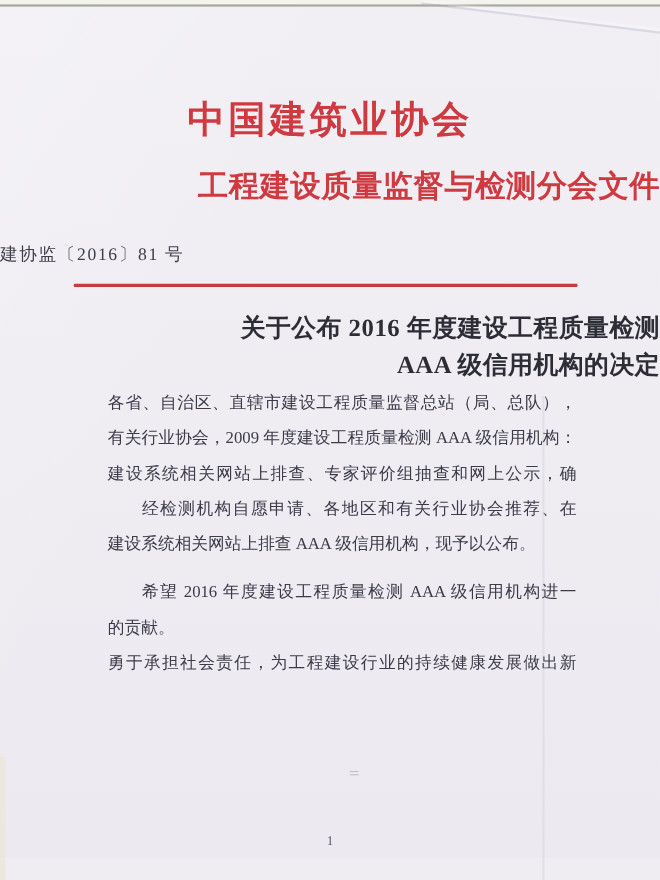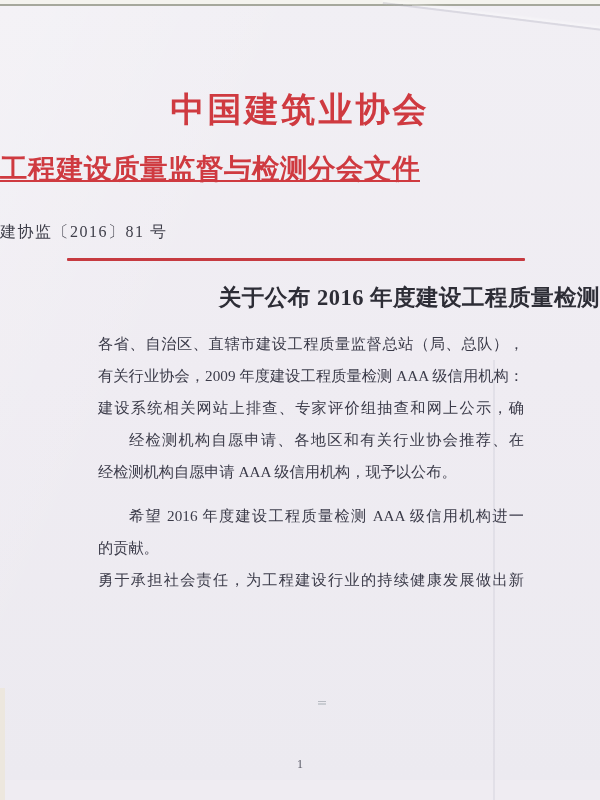--- a/index.html
+++ b/index.html
@@ -65,27 +65,26 @@
     margin: 88px 0 0 0;
     text-align: center;
     color: #cf3a40;
     font-size: 34px;
     line-height: 44px;
     font-weight: bold;
     letter-spacing: 3px;
   }
   .org-line-2 {
     margin-top: 17px;
-    text-align: left;
+    text-align: right;
     color: #cf3a40;
     font-size: 27.5px;
     line-height: 40px;
     font-weight: bold;
     letter-spacing: 0.5px;
-    text-decoration: underline;
   }
   .doc-number {
     margin-top: 31px;
     text-align: left;
     color: #3e3e49;
     font-size: 16px;
     line-height: 24px;
     letter-spacing: 1.5px;
   }
   .red-rule {
@@ -106,21 +105,21 @@
   .doc-title span {
     display: block;
     font-size: 22.5px;
     line-height: 34px;
     letter-spacing: 0.5px;
     text-align: right;
   }
 
   
   .body-text {
-    margin: 13px 76px 0 98px; 
+    margin: 2px 76px 0 98px; 
     color: #3b3b49;
   }
   .body-line {
     font-size: 15.2px;
     line-height: 32px;
     text-align: justify;
     text-align-last: justify;
     white-space: normal;
   }
   .body-line.last-line {
@@ -158,32 +157,33 @@
   <header>
     <div class="org-line-1">中国建筑业协会</div>
     <div class="org-line-2">工程建设质量监督与检测分会文件</div>
     <div class="doc-number">建协监〔2016〕81 号</div>
     <div class="red-rule"></div>
   </header>
 
   <main>
     <h1 class="doc-title">
       <span>关于公布 2016 年度建设工程质量检测</span>
+      <span>AAA 级信用机构的决定</span>
     </h1>
 
     <div class="body-text">
       <section>
         <div class="body-line">各省、自治区、直辖市建设工程质量监督总站（局、总队），</div>
         <div class="body-line">有关行业协会，2009 年度建设工程质量检测 AAA 级信用机构：</div>
       </section>
 
       <section>
         <div class="body-line">建设系统相关网站上排查、专家评价组抽查和网上公示，确</div>
         <div class="body-line first-indent">经检测机构自愿申请、各地区和有关行业协会推荐、在</div>
-        <div class="body-line last-line">经检测机构自愿申请 AAA 级信用机构，现予以公布。</div>
+        <div class="body-line last-line">建设系统相关网站上排查 AAA 级信用机构，现予以公布。</div>
       </section>
 
       <section class="para-gap">
         <div class="body-line first-indent">希望 2016 年度建设工程质量检测 AAA 级信用机构进一</div>
         <div class="body-line last-line">的贡献。</div>
         <div class="body-line">勇于承担社会责任，为工程建设行业的持续健康发展做出新</div>
       </section>
     </div>
   </main>
 

